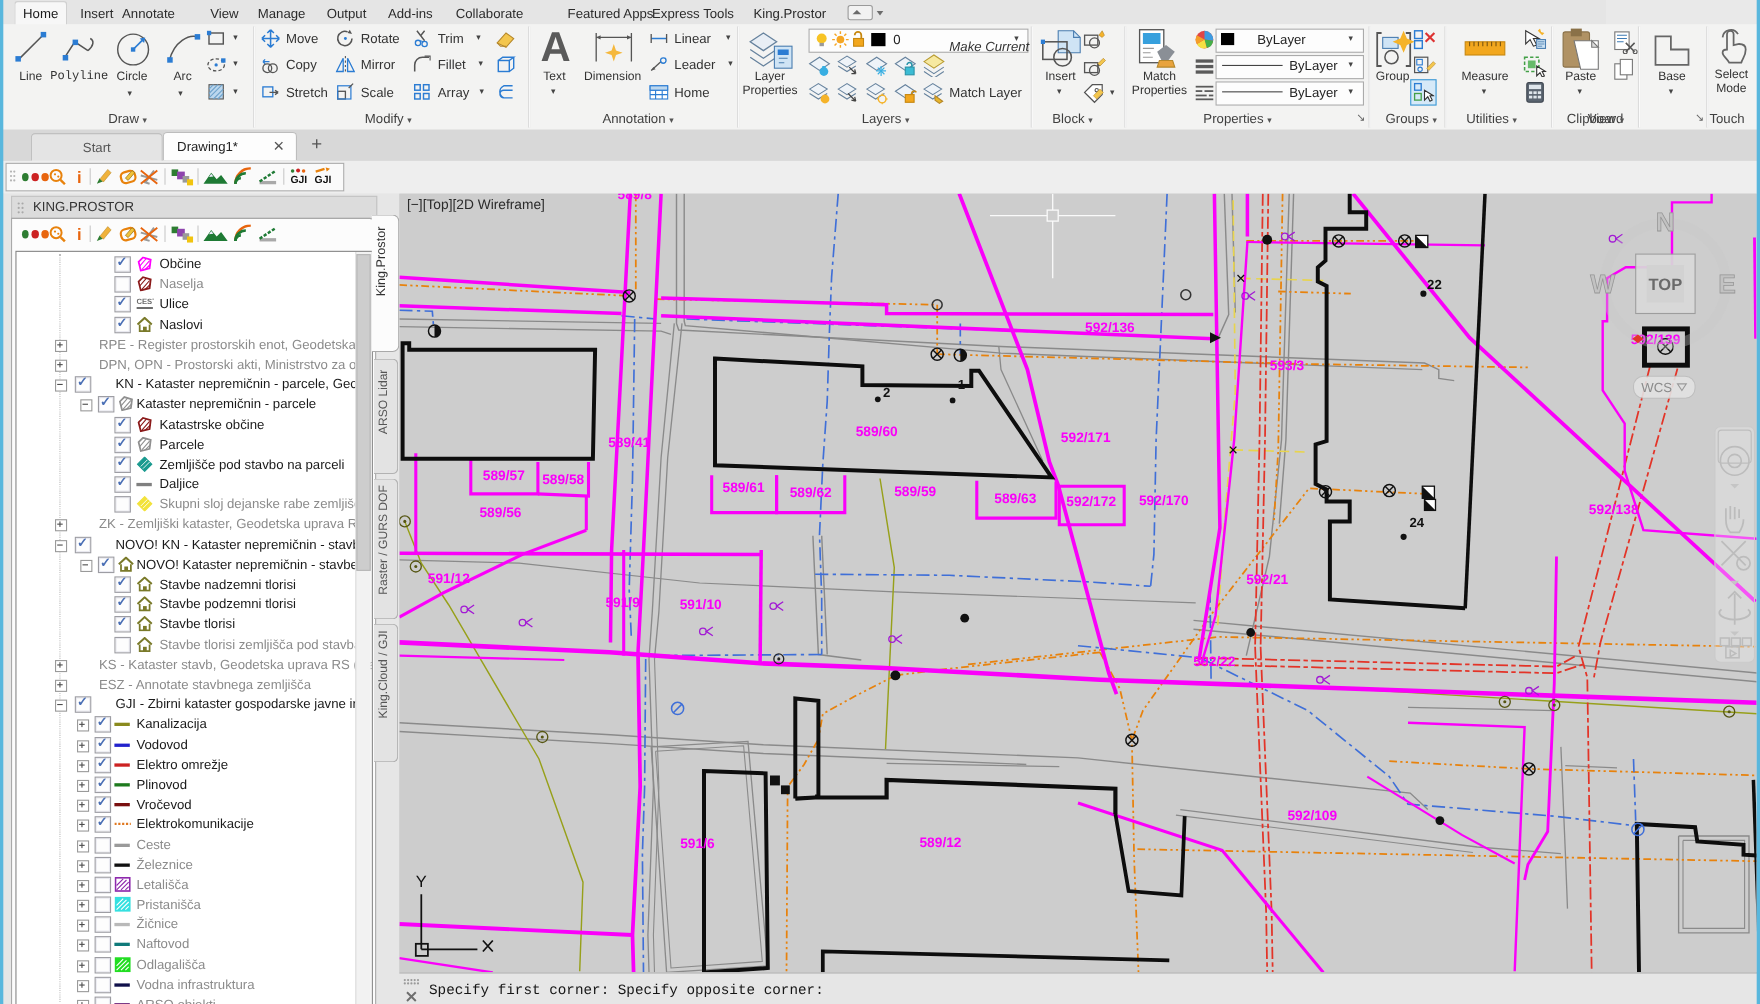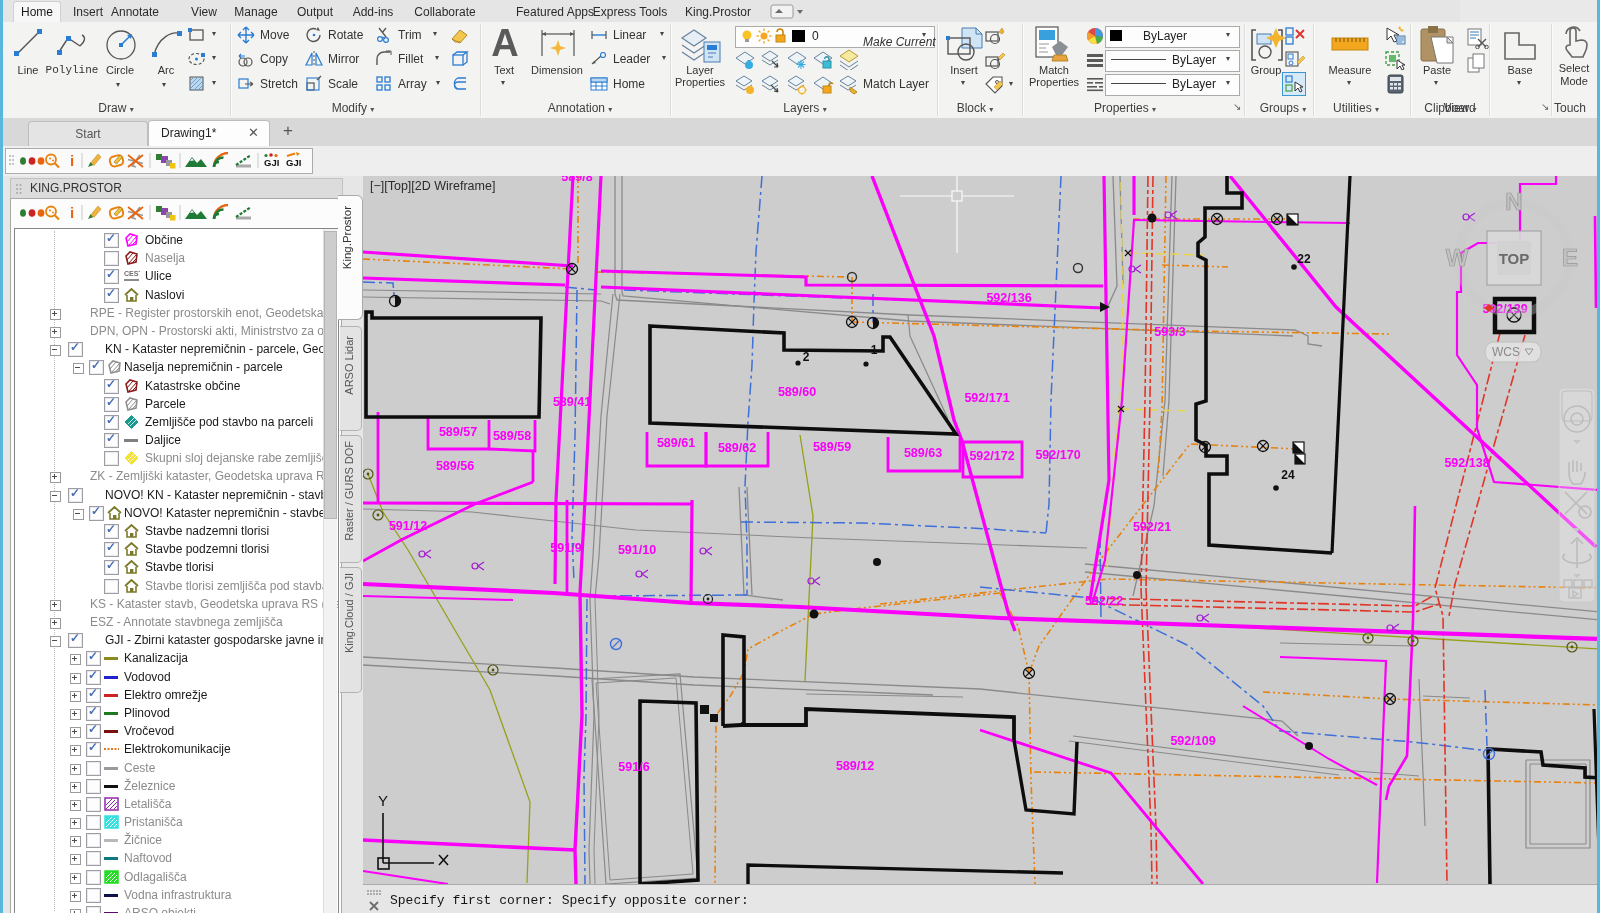--- a/index.html
+++ b/index.html
@@ -653,21 +653,21 @@
         <div class="lbl" style="left:90px;">KN - Kataster nepremičnin - parcele, Geo</div>
       </div>
 <div class="trow" style="top:129px;">
         <div class="exp" style="left:58px;"></div>
         <div class="cb" style="left:74px;"></div>
         <div class="chk" style="left:76px;top:0px;">✓</div>
         <svg class="abs" style="left:92px;top:2px" width="15" height="14">
           <path d="M2 5 L6 1 L13 3 L12 11 L4 13 Z" fill="none" stroke="#909090" stroke-width="1.6"></path>
           <path d="M3 9l6-7M5 12l7-8M8 12l5-5" stroke="#909090" stroke-width="1"></path>
         </svg>
-        <div class="lbl" style="left:109px;">Naselja nepremičnin - parcele</div>
+        <div class="lbl" style="left:109px;">Kataster nepremičnin - parcele</div>
       </div>
 <div class="trow" style="top:148px;">
         <div class="cb" style="left:89px;"></div>
         <div class="chk" style="left:91px;top:0px;">✓</div>
         <svg class="abs" style="left:109px;top:2px" width="15" height="14">
           <path d="M2 5 L6 1 L13 3 L12 11 L4 13 Z" fill="none" stroke="#8b1a1a" stroke-width="1.6"></path>
           <path d="M3 9l6-7M5 12l7-8M8 12l5-5" stroke="#8b1a1a" stroke-width="1"></path>
         </svg>
         <div class="lbl" style="left:130px;">Katastrske občine</div>
       </div>

